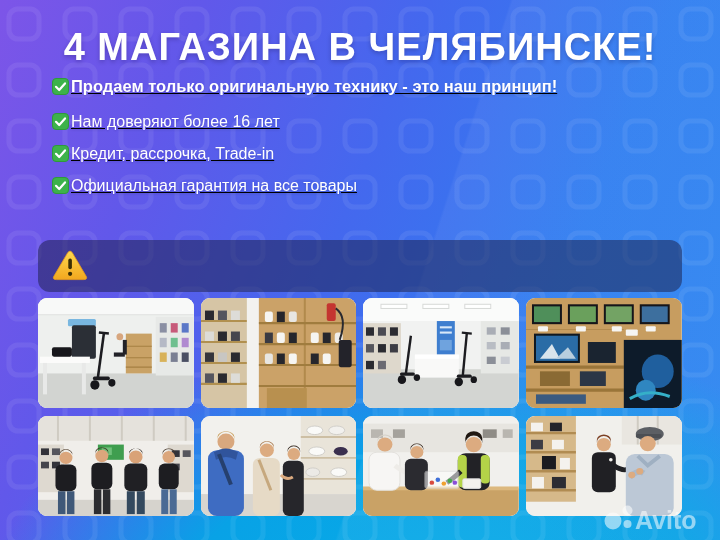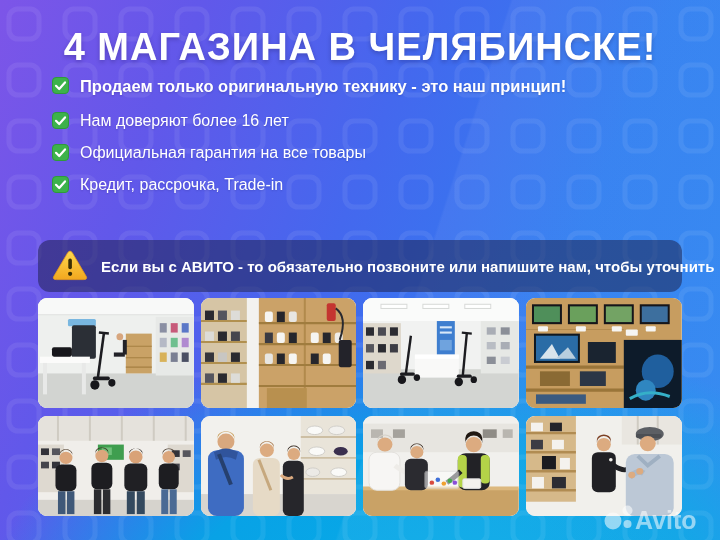--- a/index.html
+++ b/index.html
@@ -15,21 +15,21 @@
   .bg-band { position:absolute; inset:0; pointer-events:none;
     background:linear-gradient(108deg, rgba(255,255,255,0) 57%, rgba(255,255,255,0.05) 57.3%); }
 
   .title {
     position:absolute; top:26px; left:0; width:720px; text-align:center;
     color:#ffffff; font-size:38px; font-weight:bold; letter-spacing:1px;
     text-shadow:0 2px 4px rgba(20,10,60,0.25); white-space:nowrap;
   }
 
   .bullets { position:absolute; left:52px; top:77px; }
-  .bullet { display:flex; gap:11px; height:19px; margin-bottom:13px; }
+  .bullet { display:flex; align-items:center; gap:2px; height:19px; margin-bottom:13px;text-decoration:underline; }
   .bullet:first-child { margin-bottom:16px; }
   .check { width:17px; height:17px; flex:0 0 17px; display:block; }
   .bullet-text { color:#ffffff; font-size:16px; white-space:nowrap;
     text-shadow:0 1px 2px rgba(20,10,60,0.18); }
   .bullet.bold .bullet-text { font-weight:bold; font-size:16.5px; }
 
   .warning {
     position:absolute; left:38px; top:240px; width:644px; height:52px;
     background:rgba(26,28,68,0.5); border-radius:12px;
     display:flex; align-items:center; padding:0 14px;
@@ -77,45 +77,44 @@
         <rect x="0.5" y="0.5" width="16" height="16" rx="3.5" fill="#3db24b" stroke="#2e9a3c"></rect>
         <path d="M4 8.8 L7.2 12 L13 5.4" stroke="#fff" stroke-width="2.2" fill="none" stroke-linecap="round" stroke-linejoin="round"></path>
       </svg>
       <span class="bullet-text">Нам доверяют более 16 лет</span>
     </div>
     <div class="bullet">
       <svg class="check" viewBox="0 0 17 17">
         <rect x="0.5" y="0.5" width="16" height="16" rx="3.5" fill="#3db24b" stroke="#2e9a3c"></rect>
         <path d="M4 8.8 L7.2 12 L13 5.4" stroke="#fff" stroke-width="2.2" fill="none" stroke-linecap="round" stroke-linejoin="round"></path>
       </svg>
-      <span class="bullet-text">Официальная гарантия на все товары</span>
+      <span class="bullet-text">Кредит, рассрочка, Trade-in</span>
     </div>
     <div class="bullet">
       <svg class="check" viewBox="0 0 17 17">
         <rect x="0.5" y="0.5" width="16" height="16" rx="3.5" fill="#3db24b" stroke="#2e9a3c"></rect>
         <path d="M4 8.8 L7.2 12 L13 5.4" stroke="#fff" stroke-width="2.2" fill="none" stroke-linecap="round" stroke-linejoin="round"></path>
       </svg>
-      <span class="bullet-text">Кредит, рассрочка, Trade-in</span>
+      <span class="bullet-text">Официальная гарантия на все товары</span>
     </div>
   </div>
 
   <div class="warning">
     <svg class="warning-icon" viewBox="0 0 36 32">
       <defs>
         <linearGradient id="wgrad" x1="0" y1="0" x2="0" y2="1">
           <stop offset="0" stop-color="#ffd94f"></stop>
             <stop offset="1" stop-color="#f2a71e"></stop>
         </linearGradient>
       </defs>
       <path d="M15.4 3.2 Q18 -1 20.6 3.2 L34 26 Q36 29.6 31.8 29.6 L4.2 29.6 Q0 29.6 2 26 Z" fill="url(#wgrad)" stroke="#e89b1c" stroke-width="0.8"></path>
       <rect x="16.3" y="8.6" width="3.6" height="10.6" rx="1.8" fill="#3c2f04"></rect>
       <circle cx="18.1" cy="23.8" r="2.1" fill="#3c2f04"></circle>
     </svg>
     <div class="warning-text">
-      <div>Если вы с АВИТО - то обязательно позвоните или напишите нам, чтобы уточнить</div>
     </div>
   </div>
 
   <div class="photos">
 
     <div class="photo row1" aria-label="store-interior-front-desk-tv-and-scooter">
       <svg viewBox="0 0 156 105" preserveAspectRatio="none">
         <rect width="156" height="105" fill="#eef0ee"></rect>
         <rect width="156" height="16" fill="#f8f9f8"></rect>
           <line x1="0" y1="16" x2="156" y2="16" stroke="#dfe1df"></line>

